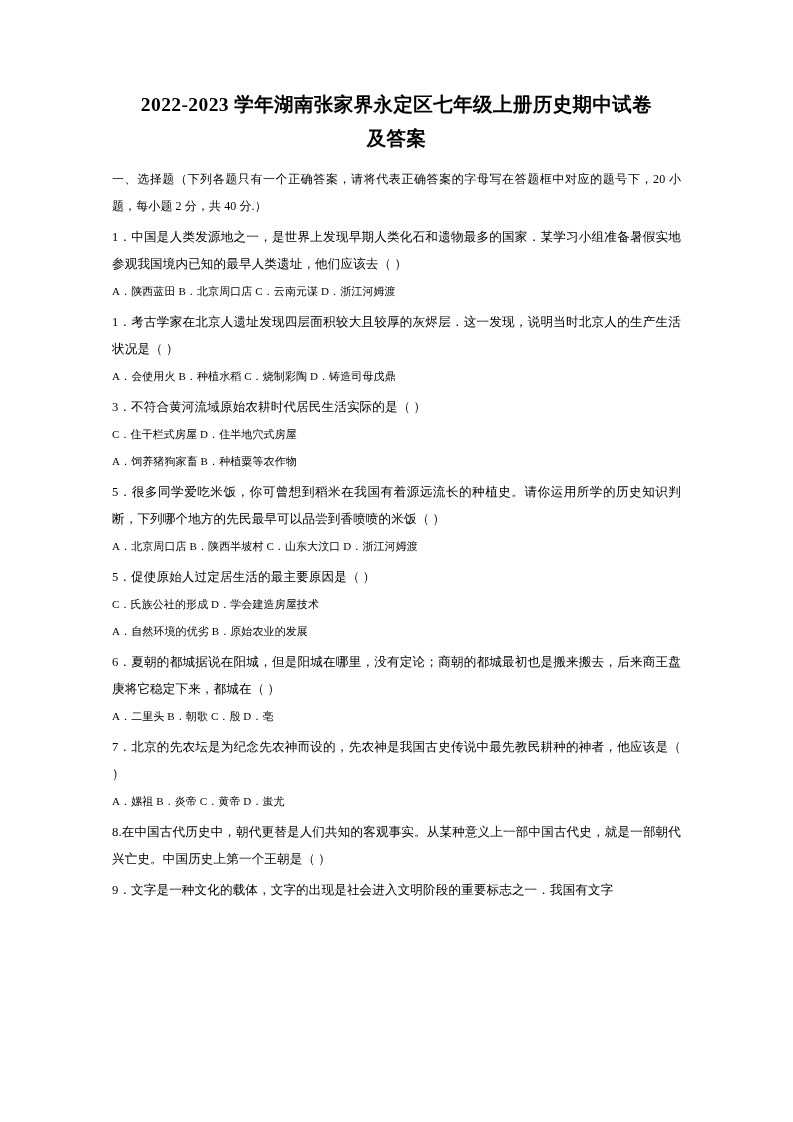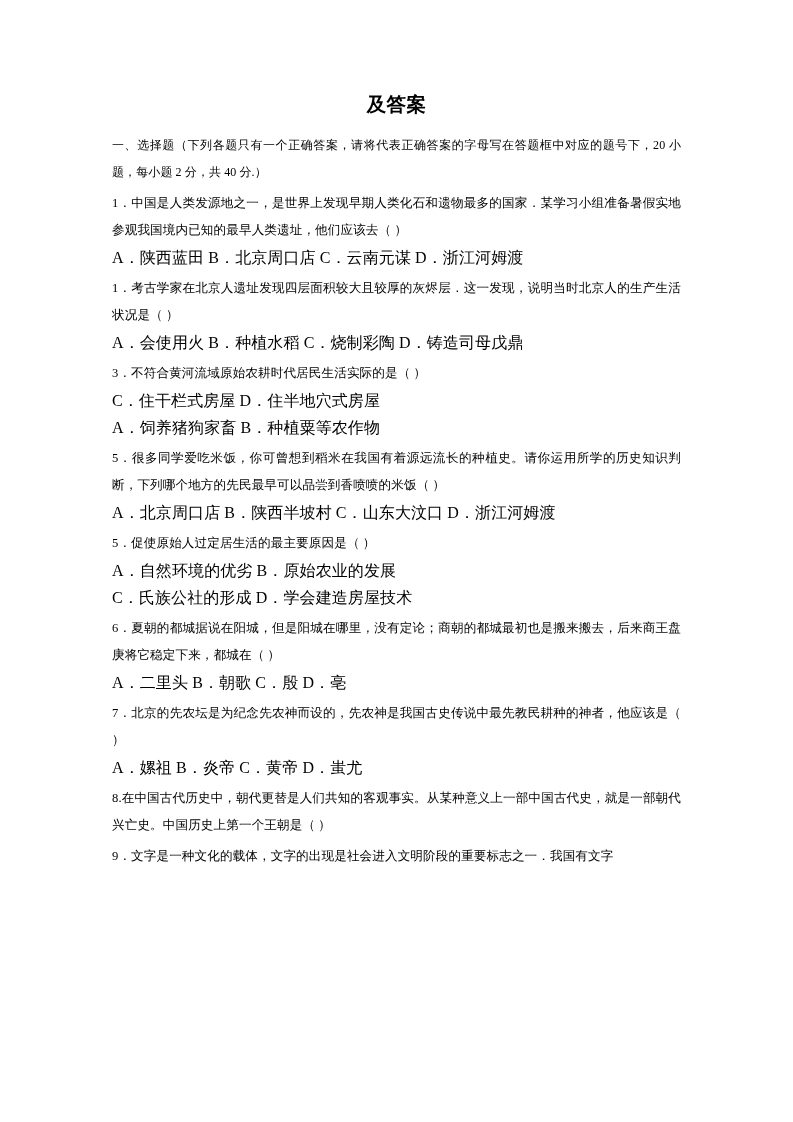--- a/index.html
+++ b/index.html
@@ -45,35 +45,36 @@
     font-size: 12.6px;
     line-height: 27px;
     text-align: justify;
     margin-top: 4px;
     letter-spacing: 0.1px;
   }
   .q p {
     margin: 0;
   }
   .opts {
-    font-size: 16px;
+    font-size: 11px;
     line-height: 27px;
     letter-spacing: 0.1px;
     margin: 0;
   }
   .opts p {
     margin: 0;
   }
 </style>
 </head>
 <body>
 
 <div class="page">
 
   <h1 class="doc-title">
+    <span>2022-2023 学年湖南张家界永定区七年级上册历史期中试卷</span>
     <span class="line2">及答案</span>
   </h1>
 
   <div class="section-head">一、选择题（下列各题只有一个正确答案，请将代表正确答案的字母写在答题框中对应的题号下，20 小题，每小题 2 分，共 40 分.）</div>
 
   <div class="q">
     <p>1．中国是人类发源地之一，是世界上发现早期人类化石和遗物最多的国家．某学习小组准备暑假实地参观我国境内已知的最早人类遗址，他们应该去（     ）</p>
     <div class="opts">
       <p>A．陕西蓝田  B．北京周口店     C．云南元谋  D．浙江河姆渡</p>
     </div>
@@ -97,22 +98,22 @@
   <div class="q">
     <p>5．很多同学爱吃米饭，你可曾想到稻米在我国有着源远流长的种植史。请你运用所学的历史知识判断，下列哪个地方的先民最早可以品尝到香喷喷的米饭（       ）</p>
     <div class="opts">
       <p>A．北京周口店     B．陕西半坡村      C．山东大汶口      D．浙江河姆渡</p>
     </div>
   </div>
 
   <div class="q">
     <p>5．促使原始人过定居生活的最主要原因是（      ）</p>
     <div class="opts">
+      <p>C．氏族公社的形成      D．学会建造房屋技术</p>
       <p>A．自然环境的优劣      B．原始农业的发展</p>
-      <p>C．氏族公社的形成      D．学会建造房屋技术</p>
     </div>
   </div>
 
   <div class="q">
     <p>6．夏朝的都城据说在阳城，但是阳城在哪里，没有定论；商朝的都城最初也是搬来搬去，后来商王盘庚将它稳定下来，都城在（      ）</p>
     <div class="opts">
       <p>A．二里头      B．朝歌  C．殷      D．亳</p>
     </div>
   </div>
 

